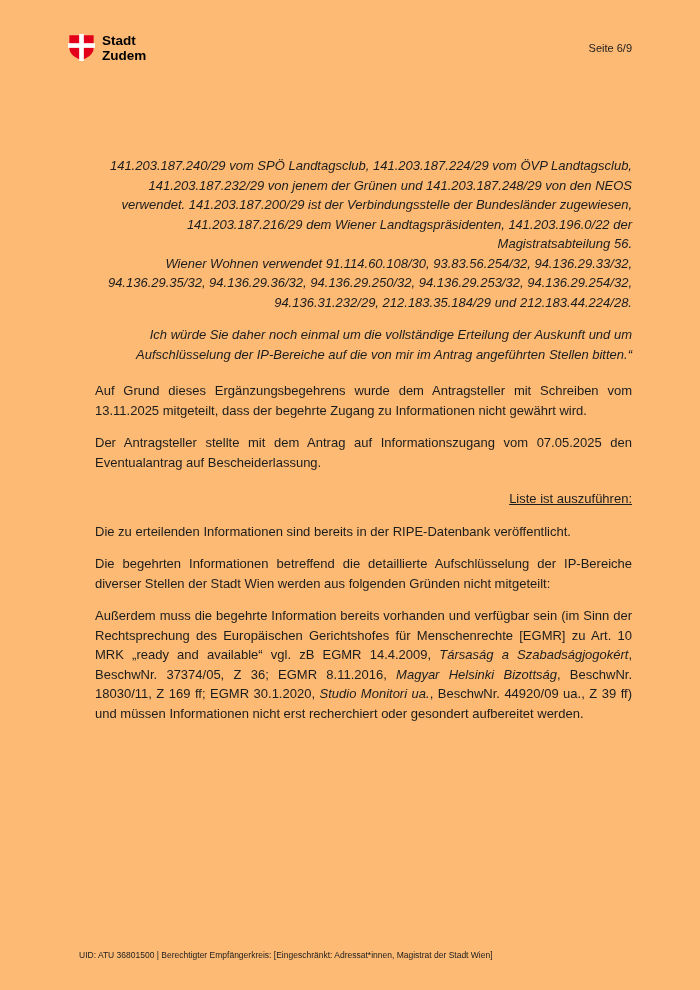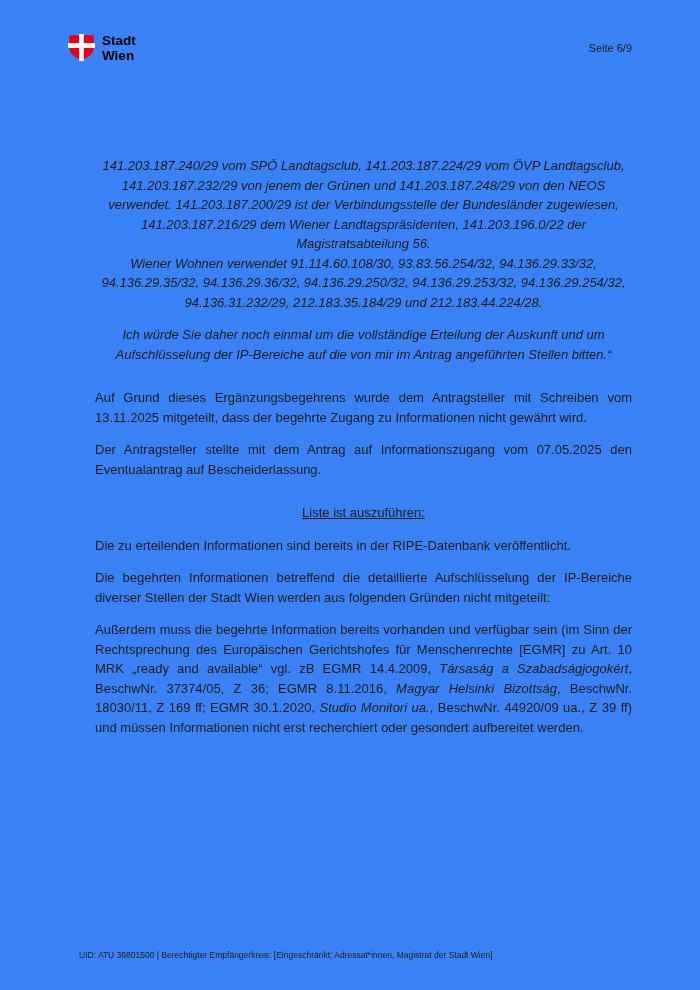--- a/index.html
+++ b/index.html
@@ -1,21 +1,21 @@
 <!DOCTYPE html>
 <html><head>
 <meta charset="utf-8">
 <style>
   * { margin: 0; padding: 0; box-sizing: border-box; }
   html, body { background: #888; }
   .page {
     width: 700px;
     height: 990px;
     margin: 0 auto;
-    background: #3b82f6;
+    background: #fdba74;
     position: relative;
     font-family: "Liberation Sans", sans-serif;
     color: #1c1c1c;
     overflow: hidden;
   }
   .header {
     position: absolute;
     top: 34px;
     left: 68px;
     right: 68px;
@@ -45,23 +45,23 @@
     top: 156px;
     left: 95px;
     width: 537px;
   }
   .para {
     font-size: 13px;
     line-height: 19.5px;
     margin-bottom: 13px;
     text-align: justify;
   }
-  .para.left { text-align: center; }
+  .para.left { text-align: right; }
   .para.italic { font-style: italic; }
-  .para.gap-lg { margin-top: 24px; }
+  .para.gap-lg { margin-top: 17px; }
   .para.underline span { text-decoration: underline; }
   .it { font-style: italic; }
   .footer {
     position: absolute;
     bottom: 30px;
     left: 68px;
     right: 68px;
     font-size: 8.5px;
     color: #1c1c1c;
     padding-left: 11px;
@@ -76,21 +76,21 @@
     <div class="logo">
       <span>
         <svg width="27" height="27" viewBox="0 0 30 30" aria-hidden="true">
           <path d="M1.5 1.5 H28.5 V15.5 C28.5 22.5 21.5 26.8 15 28.8 C8.5 26.8 1.5 22.5 1.5 15.5 Z" fill="#e2001a"></path>
           <rect x="12.4" y="0" width="5.2" height="30" fill="#ffffff"></rect>
           <rect x="0" y="10.2" width="30" height="5.2" fill="#ffffff"></rect>
         </svg>
       </span>
       <div class="logo-text">
         <div>Stadt</div>
-        <div>Wien</div>
+        <div>Zudem</div>
       </div>
     </div>
     <div class="page-indicator">Seite 6/9</div>
   </div>
 
   <div class="doc-body">
       <p class="para italic left"><span>141.203.187.240/29 vom SPÖ Landtagsclub, 141.203.187.224/29 vom ÖVP Landtagsclub, 141.203.187.232/29 von jenem der Grünen und 141.203.187.248/29 von den NEOS verwendet. 141.203.187.200/29 ist der Verbindungsstelle der Bundesländer zugewiesen, 141.203.187.216/29 dem Wiener Landtagspräsidenten, 141.203.196.0/22 der Magistratsabteilung 56.</span><br><span>Wiener Wohnen verwendet 91.114.60.108/30, 93.83.56.254/32, 94.136.29.33/32, 94.136.29.35/32, 94.136.29.36/32, 94.136.29.250/32, 94.136.29.253/32, 94.136.29.254/32, 94.136.31.232/29, 212.183.35.184/29 und 212.183.44.224/28.</span></p>
       <p class="para italic left"><span>Ich würde Sie daher noch einmal um die vollständige Erteilung der Auskunft und um Aufschlüsselung der IP-Bereiche auf die von mir im Antrag angeführten Stellen bitten.“</span></p>
       <p class="para gap-lg"><span>Auf Grund dieses Ergänzungsbegehrens wurde dem Antragsteller mit Schreiben vom 13.11.2025 mitgeteilt, dass der begehrte Zugang zu Informationen nicht gewährt wird.</span></p>
       <p class="para"><span>Der Antragsteller stellte mit dem Antrag auf Informationszugang vom 07.05.2025 den Eventualantrag auf Bescheiderlassung.</span></p>

